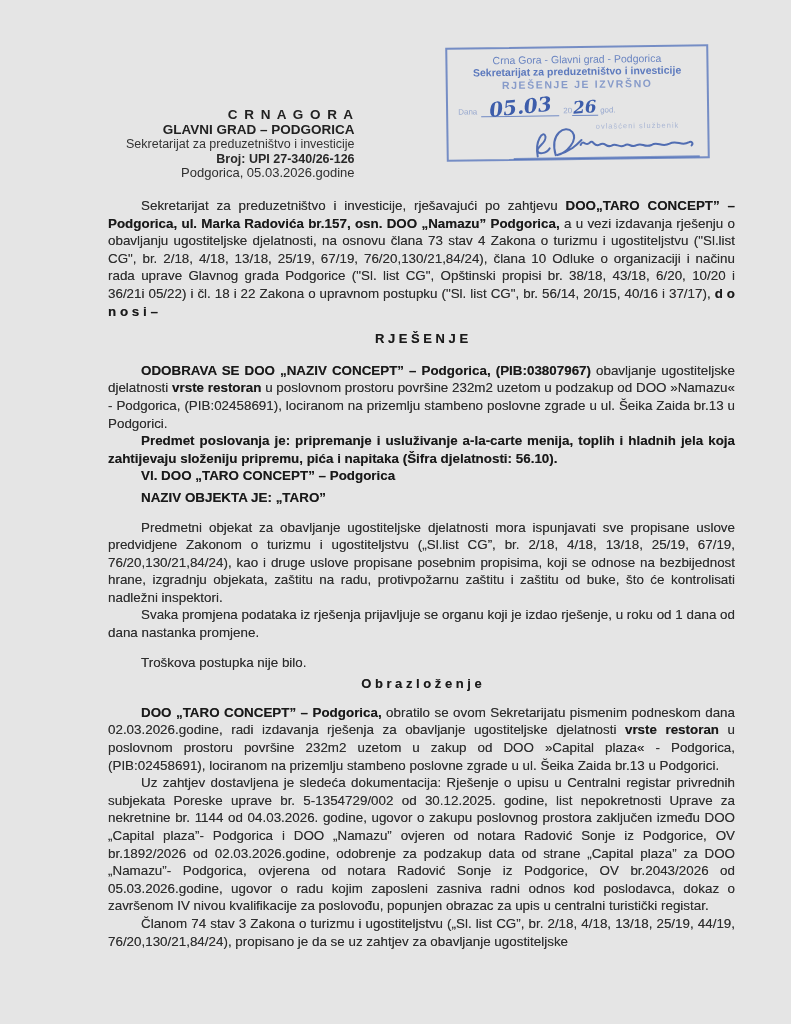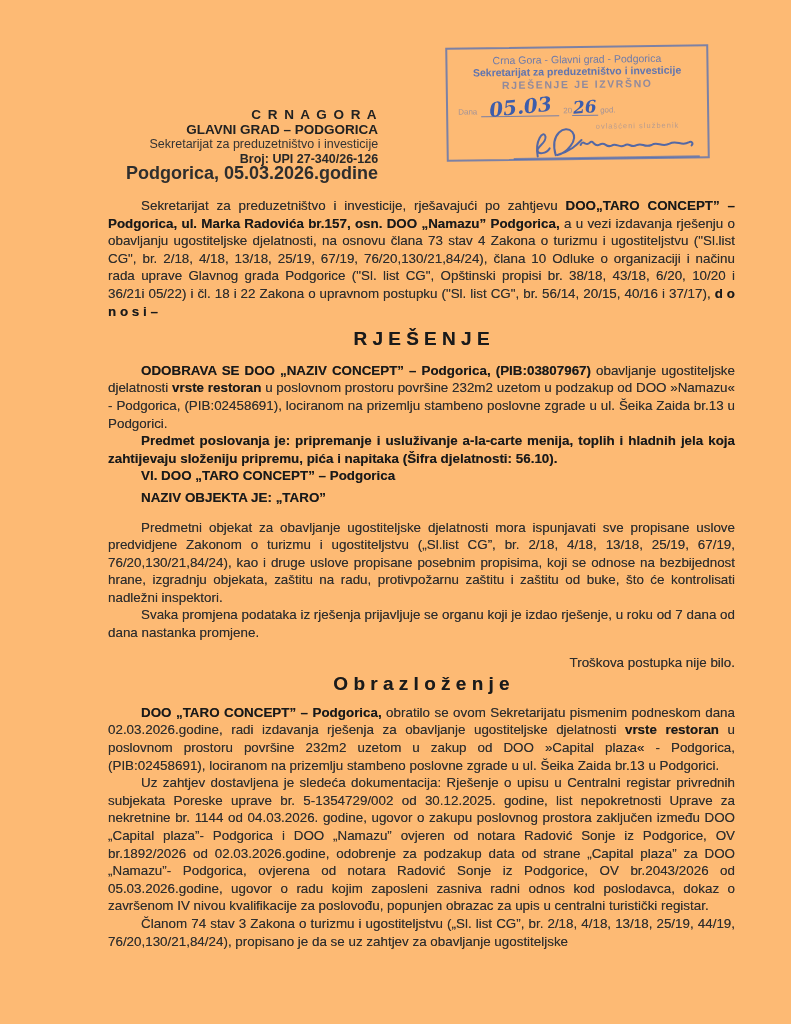--- a/index.html
+++ b/index.html
@@ -1,30 +1,30 @@
 <!DOCTYPE html>
 <html><head>
 <meta charset="utf-8">
 <style>
   html,body{margin:0;padding:0;background:#ffffff;}
   .page{
     position:relative;
     width:791px;height:1024px;
-    background:#fdba74;
+    background:#e5e5e5;
     font-family:"Liberation Sans", sans-serif;
     color:#2d2d2d;
     overflow:hidden;
   }
   
   .letterhead{position:absolute;left:126px;top:108px;line-height:14.6px;text-align:right;}
   .lh1{font-size:13.5px;font-weight:700;letter-spacing:1.5px;color:#222;}
   .lh2{font-size:13.5px;font-weight:700;color:#222;}
   .lh3{font-size:12.5px;color:#333;}
   .lh4{font-size:12.5px;font-weight:700;color:#282828;margin-left:26px;}
-  .lh5{font-size:18px;color:#2e2e2e;font-weight:700;}
+  .lh5{font-size:13px;color:#2e2e2e;font-weight:400;}
   
   .stamp{
     position:absolute;left:446px;top:46px;width:263px;height:114px;
     border:2px solid rgba(74,107,184,0.72);
     transform:rotate(-0.8deg);
     box-sizing:border-box;
     padding:5px 6px 0 6px;
     color:#4a6bb8;
     text-align:center;
   }
@@ -45,23 +45,23 @@
   .sig-line{position:absolute;right:2px;bottom:1px;width:186px;border-bottom:2px solid rgba(74,107,184,.65);}
   
   .content{
     position:absolute;left:108px;top:197px;width:627px;
     font-size:13.4px;line-height:17.6px;
     text-shadow:0 0 .4px rgba(45,45,45,.55);
   }
   .content p{margin:0;}
   .p{text-align:justify;text-indent:33px;}
   .p-line{text-indent:33px;}
-  .p-plain{text-indent:33px;text-align:right;}
+  .p-plain{text-indent:33px;}
   .b{font-weight:700;color:#191919;}
-  .h{text-align:center;font-weight:700;color:#1a1a1a;margin:10px 0 14px;font-size:19px;}
+  .h{text-align:center;font-weight:700;color:#1a1a1a;margin:10px 0 14px;font-size:13px;}
   .h-tight{margin:4px 0 11px;}
   .mt-xs{margin-top:4px !important;}
   .mt-sm{margin-top:12px !important;}
 </style>
 </head>
 <body>
 
 <div class="page">
 
   <div class="stamp">
@@ -101,21 +101,21 @@
   </div>
 
   <div class="content" id="doc-body">
       <p class="p"><span>Sekretarijat za preduzetništvo i investicije, rješavajući po zahtjevu </span><span class="b">DOO„TARO CONCEPT” – Podgorica, ul. Marka Radovića br.157, osn. DOO „Namazu” Podgorica,</span><span> a u vezi  izdavanja rješenju o obavljanju ugostiteljske djelatnosti, na osnovu člana 73 stav 4  Zakona o turizmu i ugostiteljstvu ("Sl.list CG", br. 2/18, 4/18, 13/18, 25/19, 67/19, 76/20,130/21,84/24), člana 10 Odluke o organizaciji i načinu rada uprave Glavnog grada  Podgorice ("Sl. list CG", Opštinski propisi br. 38/18, 43/18, 6/20, 10/20 i 36/21i 05/22) i čl. 18 i 22 Zakona o  upravnom  postupku ("Sl. list CG", br. 56/14, 20/15, 40/16 i 37/17),  </span><span class="b">d o n o s i –</span></p>
       <div class="h">R J E Š E N J E</div>
       <p class="p"><span class="b">ODOBRAVA SE DOO „NAZIV CONCEPT” – Podgorica, (PIB:03807967)</span><span> obavljanje ugostiteljske djelatnosti </span><span class="b">vrste restoran</span><span> u  poslovnom prostoru površine 232m2 uzetom u podzakup od DOO »Namazu« - Podgorica, (PIB:02458691), lociranom na prizemlju stambeno poslovne zgrade u ul. Šeika Zaida br.13 u Podgorici.</span></p>
       <p class="p"><span class="b">Predmet poslovanja je: pripremanje i usluživanje  a-la-carte menija, toplih i hladnih jela koja zahtijevaju složeniju pripremu, pića i napitaka (Šifra djelatnosti: 56.10).</span></p>
       <p class="p-line"><span class="b">Vl. DOO „TARO CONCEPT” – Podgorica</span></p>
       <p class="p-line mt-xs"><span class="b">NAZIV OBJEKTA JE: „TARO”</span></p>
       <p class="p mt-sm"><span>Predmetni objekat za obavljanje ugostiteljske djelatnosti mora ispunjavati sve  propisane uslove  predvidjene  Zakonom o turizmu i ugostiteljstvu („Sl.list CG”, br. 2/18, 4/18, 13/18, 25/19, 67/19, 76/20,130/21,84/24), kao i druge uslove propisane posebnim propisima, koji  se odnose na bezbijednost  hrane, izgradnju objekata, zaštitu  na  radu, protivpožarnu zaštitu i zaštitu od  buke, što će kontrolisati   nadležni inspektori.</span></p>
-      <p class="p"><span>Svaka promjena podataka iz rješenja prijavljuje se organu koji je izdao rješenje, u roku od 7 dana od dana nastanka promjene.</span></p>
+      <p class="p"><span>Svaka promjena podataka iz rješenja prijavljuje se organu koji je izdao rješenje, u roku od 1 dana od dana nastanka promjene.</span></p>
       <p class="p-plain mt-sm"><span>Troškova postupka nije bilo.</span></p>
       <div class="h h-tight">O b r a z l o ž e n j e</div>
       <p class="p"><span class="b">DOO „TARO CONCEPT” – Podgorica,</span><span> obratilo se ovom Sekretarijatu pismenim podneskom dana 02.03.2026.godine, radi izdavanja rješenja za obavljanje ugostiteljske djelatnosti </span><span class="b">vrste restoran</span><span> u  poslovnom prostoru površine 232m2 uzetom u zakup od DOO »Capital plaza« - Podgorica, (PIB:02458691), lociranom na prizemlju stambeno poslovne zgrade u ul. Šeika Zaida br.13 u Podgorici.</span></p>
       <p class="p"><span>Uz zahtjev dostavljena je sledeća dokumentacija:  Rješenje o upisu u Centralni  registar privrednih subjekata  Poreske uprave br. 5-1354729/002 od 30.12.2025. godine, list nepokretnosti Uprave za nekretnine br. 1144 od 04.03.2026. godine, ugovor o zakupu poslovnog prostora zaključen između DOO „Capital plaza”- Podgorica i DOO „Namazu” ovjeren od notara Radović Sonje iz Podgorice, OV br.1892/2026  od 02.03.2026.godine, odobrenje za podzakup data od strane „Capital plaza” za DOO „Namazu”- Podgorica, ovjerena od notara Radović Sonje iz Podgorice, OV br.2043/2026 od 05.03.2026.godine, ugovor o radu kojim zaposleni zasniva radni odnos kod poslodavca, dokaz o završenom IV nivou kvalifikacije za poslovođu, popunjen obrazac za upis u centralni turistički registar.</span></p>
       <p class="p"><span>Članom 74 stav 3 Zakona o  turizmu  i ugostiteljstvu („Sl. list CG”, br. 2/18, 4/18, 13/18, 25/19, 44/19, 76/20,130/21,84/24), propisano je da se uz  zahtjev za obavljanje ugostiteljske</span></p>
     </div>
 
 </div>
 
 </body></html>

